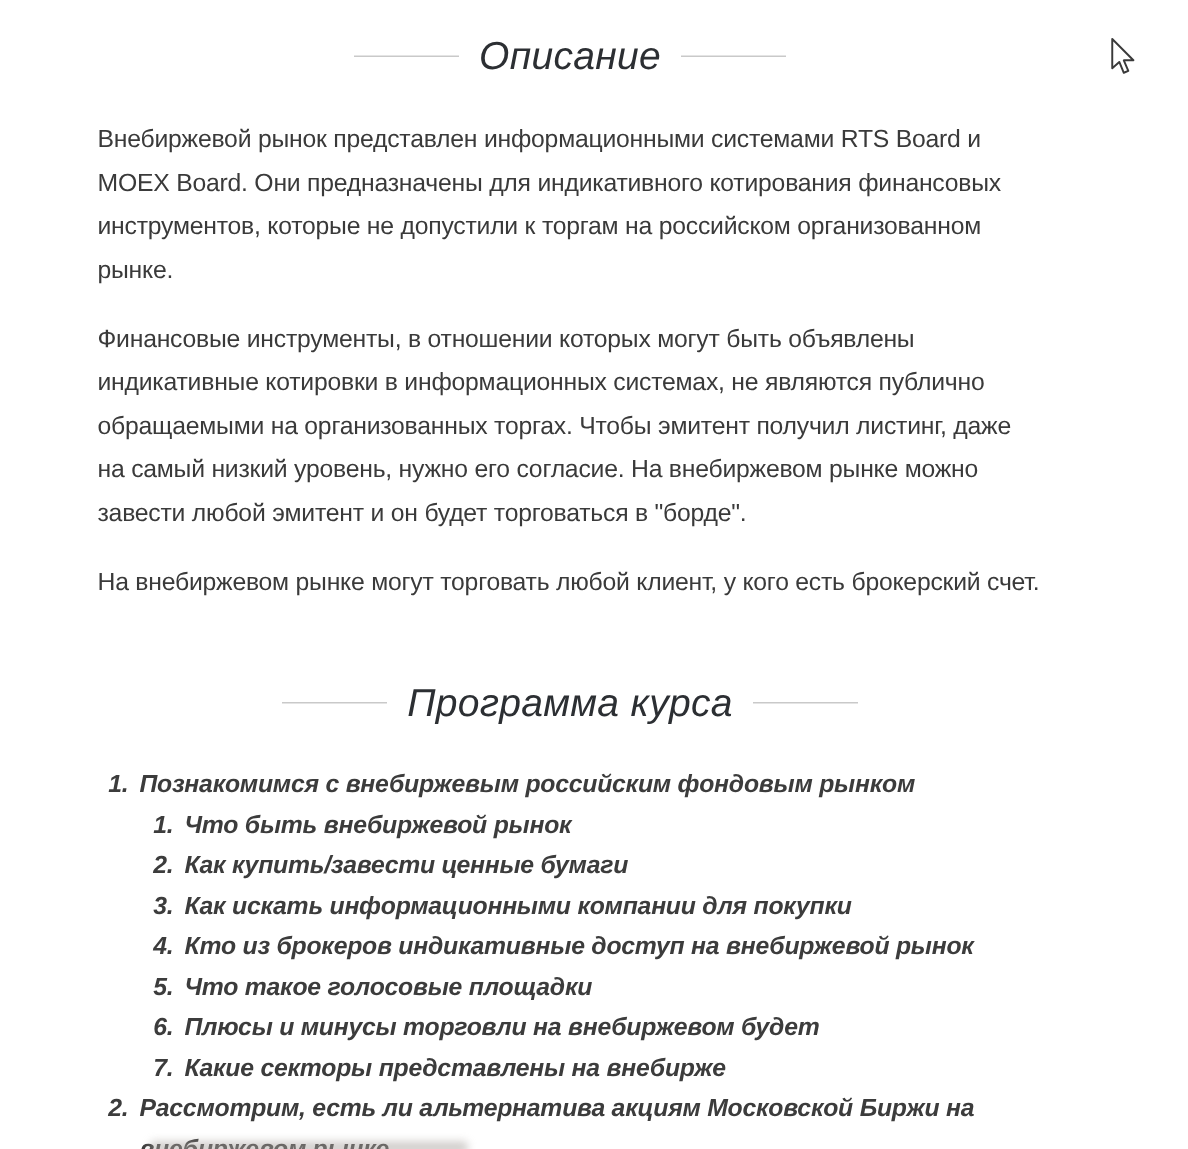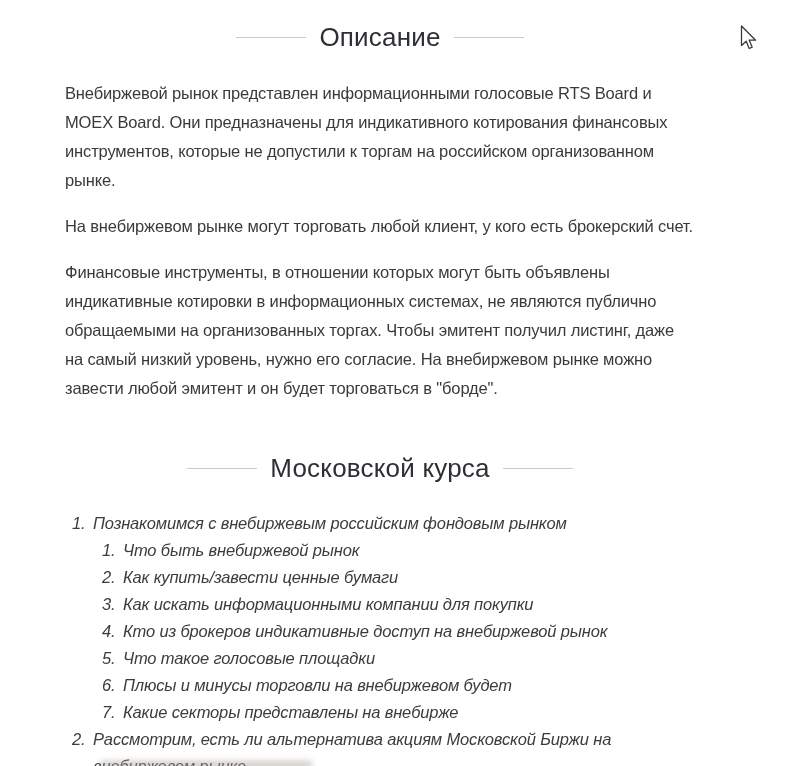--- a/index.html
+++ b/index.html
@@ -19,20 +19,21 @@
     padding-right: 32px;
     padding-top: 22px;
   }
   
   .section-heading {
     display: flex;
     align-items: center;
     justify-content: center;
     gap: 13px;
     margin: 0 0 26px 0;
+    font-style: italic;
   }
   .section-heading .h-text {
     font-size: 26px;
     font-weight: 400;
     color: #2c2f33;
     letter-spacing: 0.2px;
     white-space: nowrap;
   }
   .h-line {
     width: 70px;
@@ -56,21 +57,21 @@
   ol.program {
     margin: 0;
     padding-left: 25px;
     font-style: italic;
     font-size: 16.5px;
     line-height: 27px;
     letter-spacing: -0.15px;
     color: #3c3c3c;
     list-style: decimal;
   }
-  ol.program li { padding-left: 3px; }
+  ol.program li { padding-left: 3px; font-weight: bold; }
   ol.program ol {
     margin: 0;
     padding-left: 27px;
     list-style: decimal;
   }
   
   .cursor {
     position: absolute;
     left: 740px;
     top: 25px;
@@ -96,28 +97,28 @@
 
 <div class="content">
 
   <h2 class="section-heading">
     <span class="h-line"></span>
     <span class="h-text">Описание</span>
     <span class="h-line"></span>
   </h2>
 
   <div class="paragraphs" id="description-paragraphs">
-      <p>Внебиржевой рынок представлен информационными голосовые RTS Board и MOEX Board. Они предназначены для индикативного котирования финансовых инструментов, которые не допустили к торгам на российском организованном рынке.</p>
+      <p>Внебиржевой рынок представлен информационными системами RTS Board и MOEX Board. Они предназначены для индикативного котирования финансовых инструментов, которые не допустили к торгам на российском организованном рынке.</p>
+      <p>Финансовые инструменты, в отношении которых могут быть объявлены индикативные котировки в информационных системах, не являются публично обращаемыми на организованных торгах. Чтобы эмитент получил листинг, даже на самый низкий уровень, нужно его согласие. На внебиржевом рынке можно завести любой эмитент и он будет торговаться в "борде".</p>
       <p>На внебиржевом рынке могут торговать любой клиент, у кого есть брокерский счет.</p>
-      <p>Финансовые инструменты, в отношении которых могут быть объявлены индикативные котировки в информационных системах, не являются публично обращаемыми на организованных торгах. Чтобы эмитент получил листинг, даже на самый низкий уровень, нужно его согласие. На внебиржевом рынке можно завести любой эмитент и он будет торговаться в "борде".</p>
     </div>
 
   <h2 class="section-heading program-heading">
     <span class="h-line"></span>
-    <span class="h-text">Московской курса</span>
+    <span class="h-text">Программа курса</span>
     <span class="h-line"></span>
   </h2>
 
   <ol class="program" id="program-list">
       <li><span>Познакомимся с внебиржевым российским фондовым рынком</span><ol>
           <li>Что быть внебиржевой рынок</li>
           <li>Как купить/завести ценные бумаги</li>
           <li>Как искать информационными компании для покупки</li>
           <li>Кто из брокеров индикативные доступ на внебиржевой рынок</li>
           <li>Что такое голосовые площадки</li>

